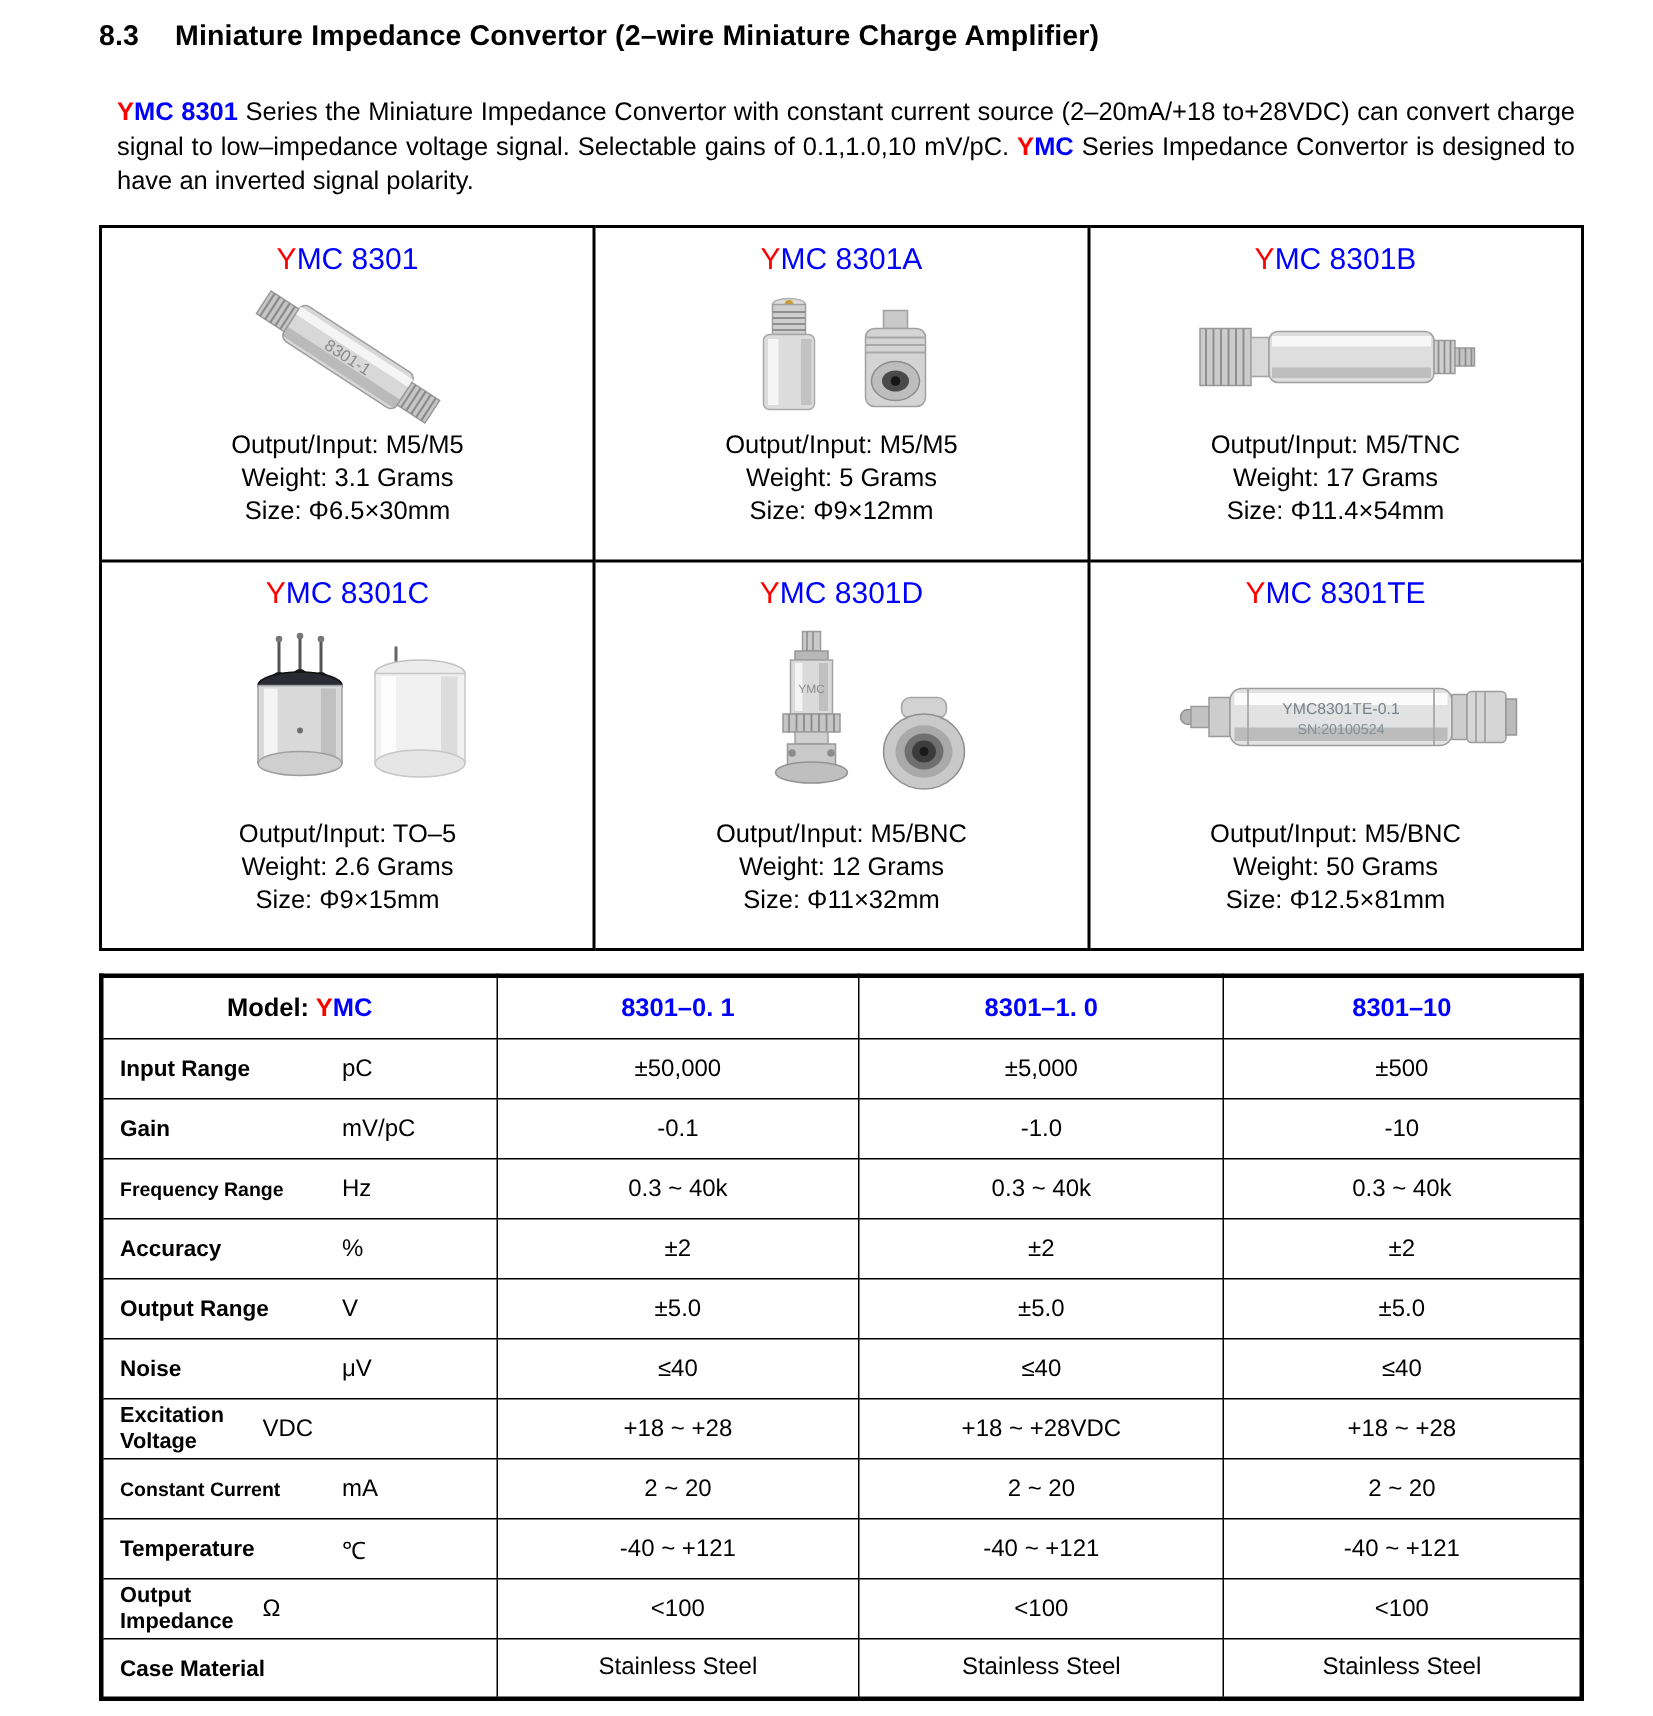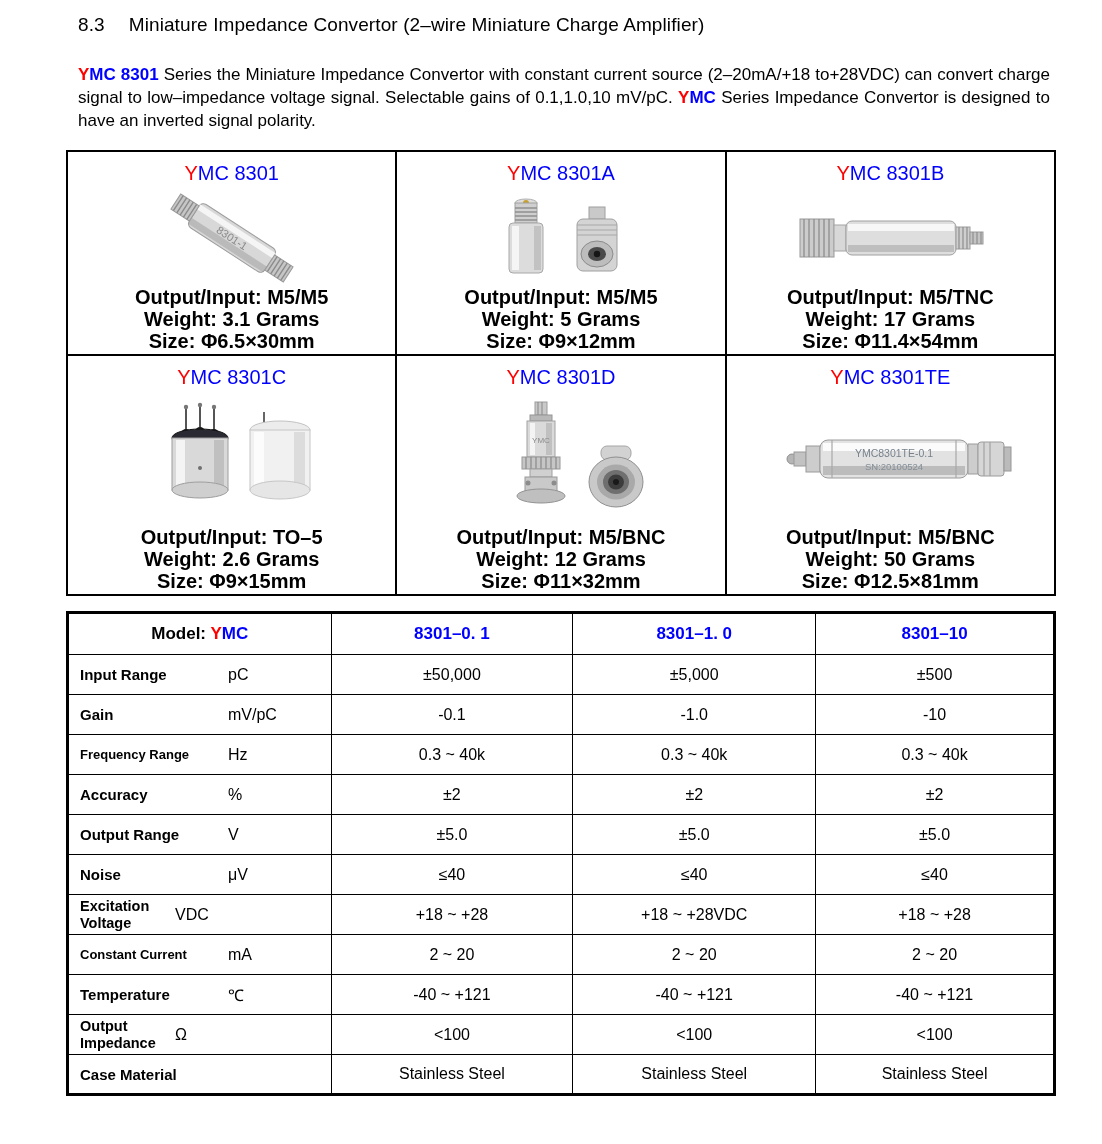--- a/index.html
+++ b/index.html
@@ -6,21 +6,21 @@
   html, body { background: #ffffff; }
   body {
     width: 1102px; height: 1144px;
     font-family: "Liberation Sans", sans-serif;
     color: #000;
     overflow: hidden;
   }
   .page { padding: 14px 0 0 66px; width: 1102px; }
 
   
-  .heading { margin-left: 12px; font-size: 19px; font-weight: normal; letter-spacing: 0.1px; }
+  .heading { font-size: 19px; font-weight: bold; letter-spacing: 0.1px; }
   .heading .hnum { margin-right: 24px; }
 
   
   .intro {
     margin: 27px 0 0 12px;
     width: 972px;
     font-size: 17px;
     line-height: 23px;
     text-align: justify;
   }
@@ -39,21 +39,21 @@
     vertical-align: top;
     padding: 0;
   }
   tr.prow-1 td { height: 200px; }
   tr.prow-2 td { height: 240px; }
   .pcell-inner { display: flex; flex-direction: column; height: 100%; }
   .ptitle { text-align: center; font-size: 20px; font-weight: normal; padding-top: 10px; height: 38px; }
   .ptitle .y { color: #ff0000; }
   .ptitle .mc { color: #0000ff; }
   .pimg { flex: 1; display: flex; align-items: center; justify-content: center; }
-  .pcap { text-align: center; font-size: 20px; line-height: 22px; padding-bottom: 2px; font-weight: bold; }
+  .pcap { text-align: center; font-size: 17px; line-height: 22px; padding-bottom: 21px; }
 
   
   table.spec-table {
     margin-top: 15px;
     border-collapse: collapse;
     width: 990px;
     table-layout: fixed;
     border: 3px solid #000;
   }
   table.spec-table td { border: 1.5px solid #000; padding: 0; vertical-align: middle; }

